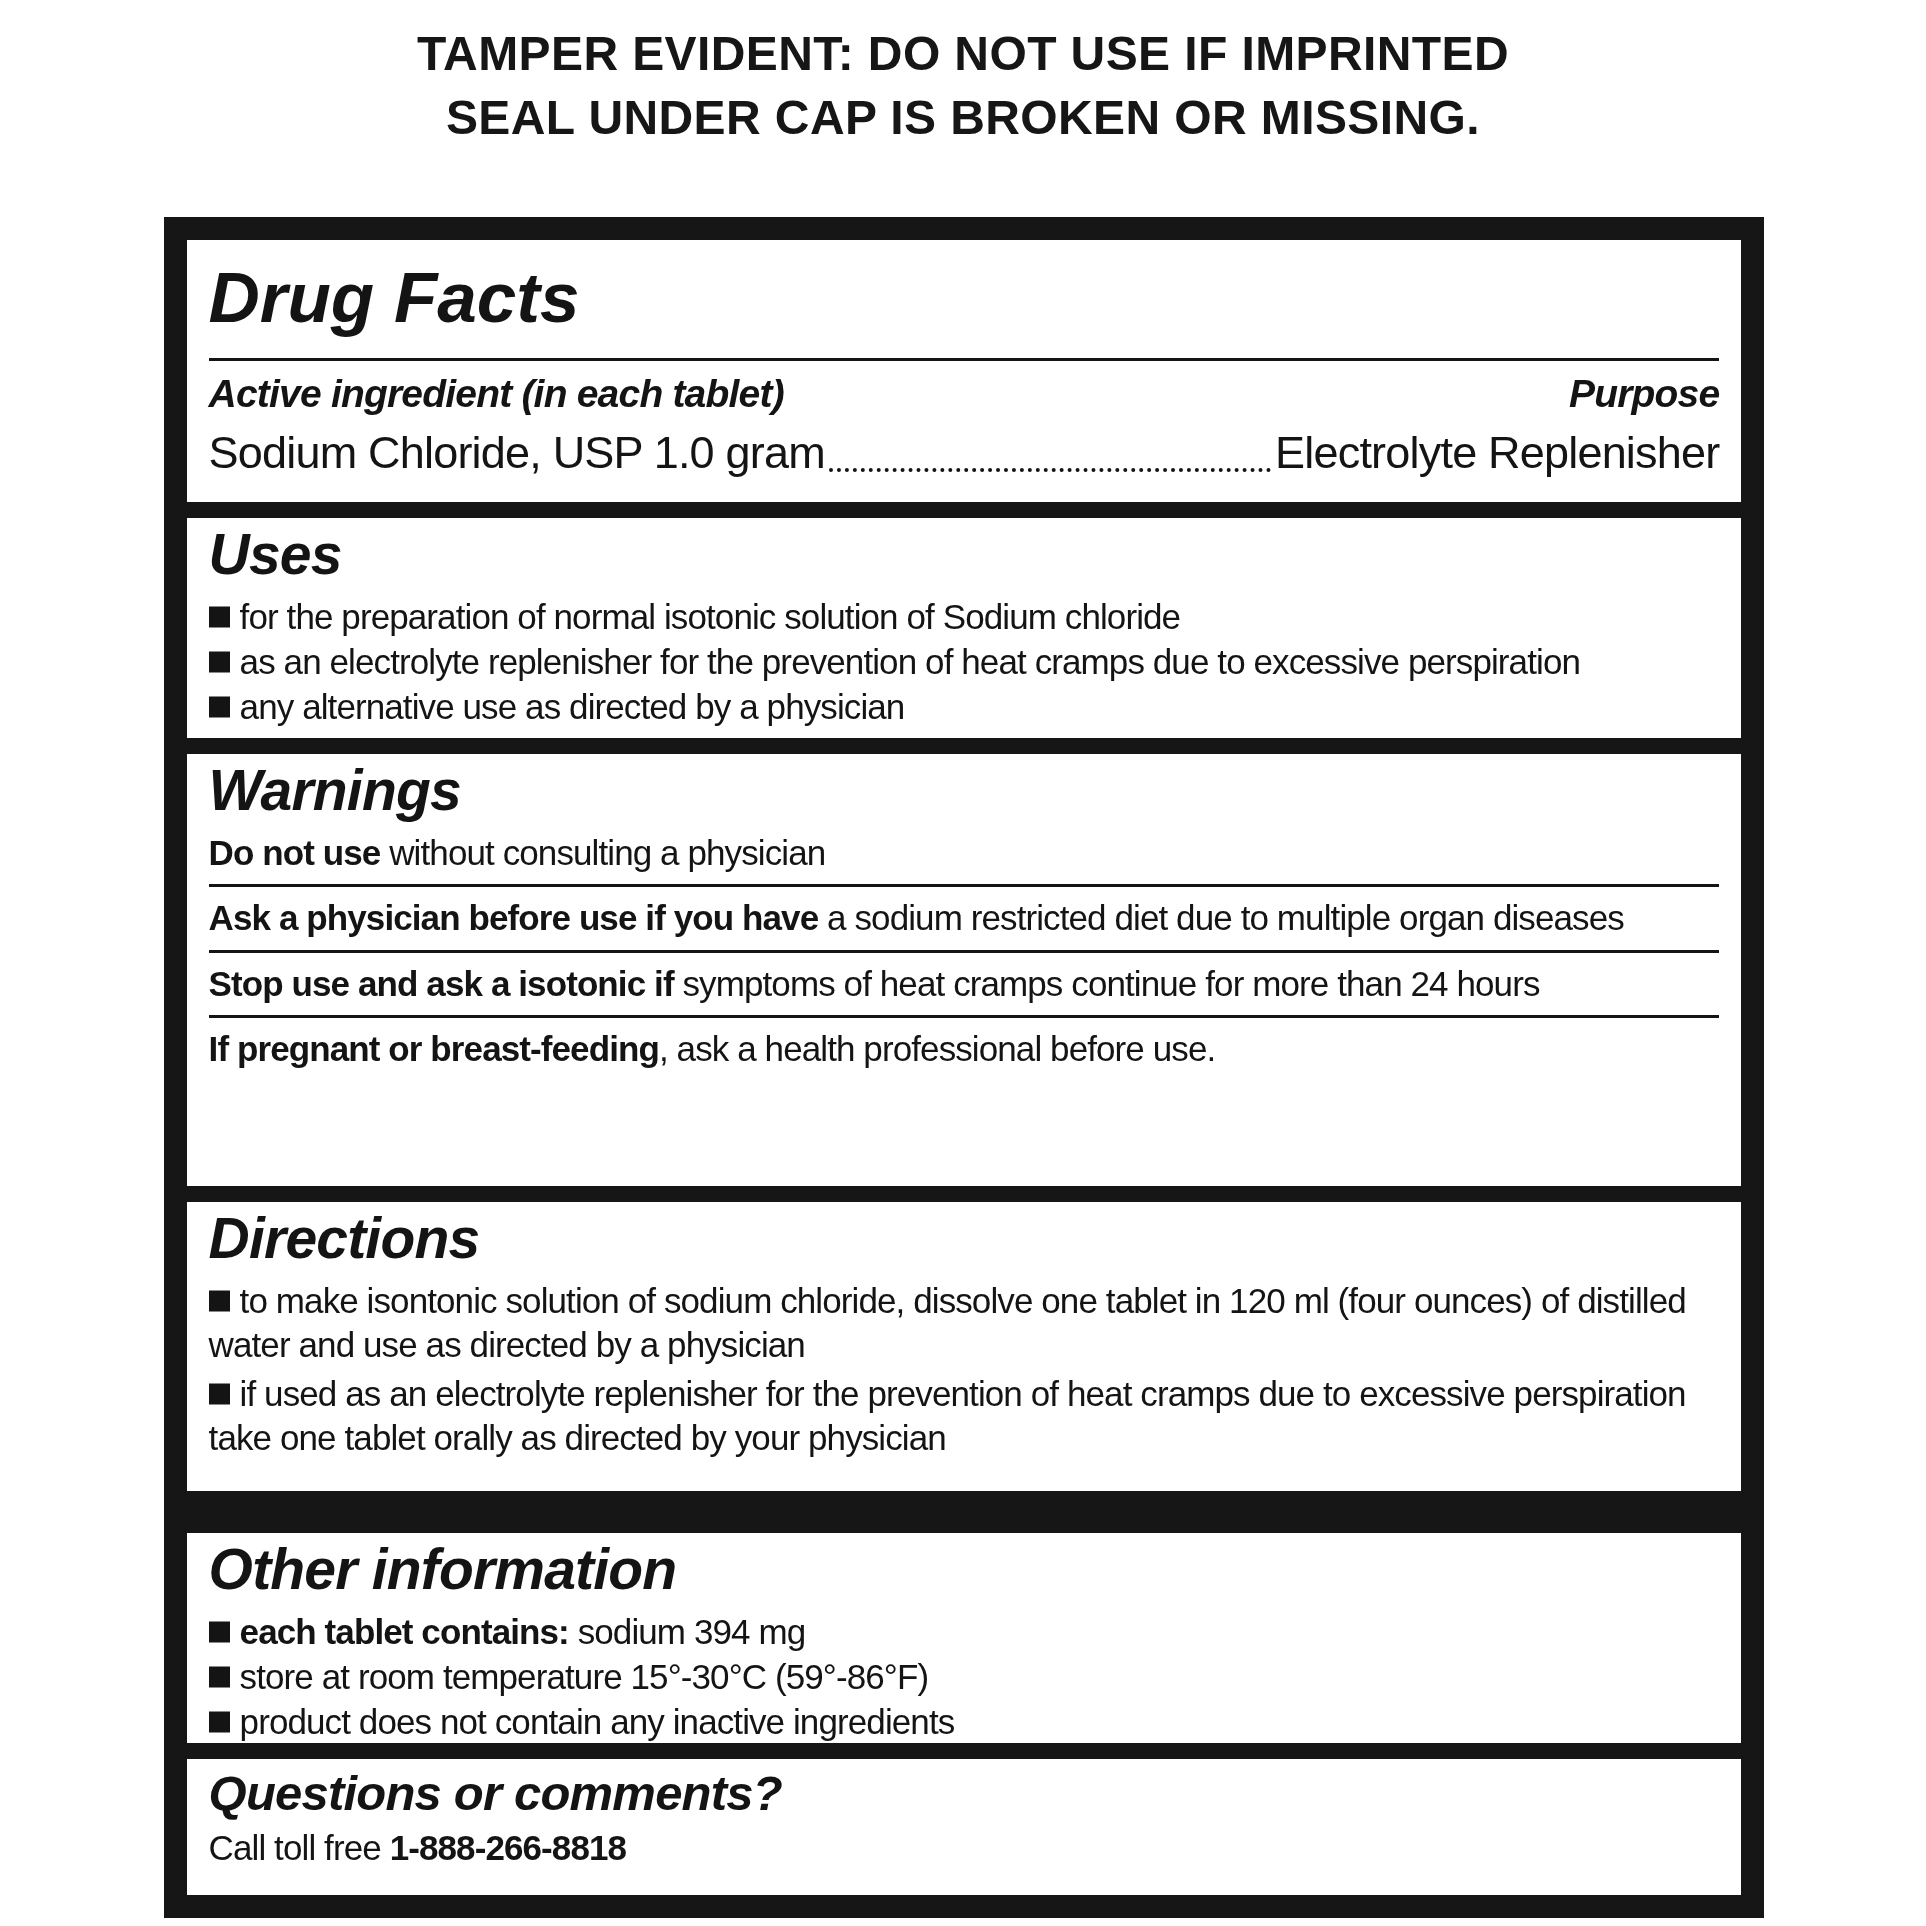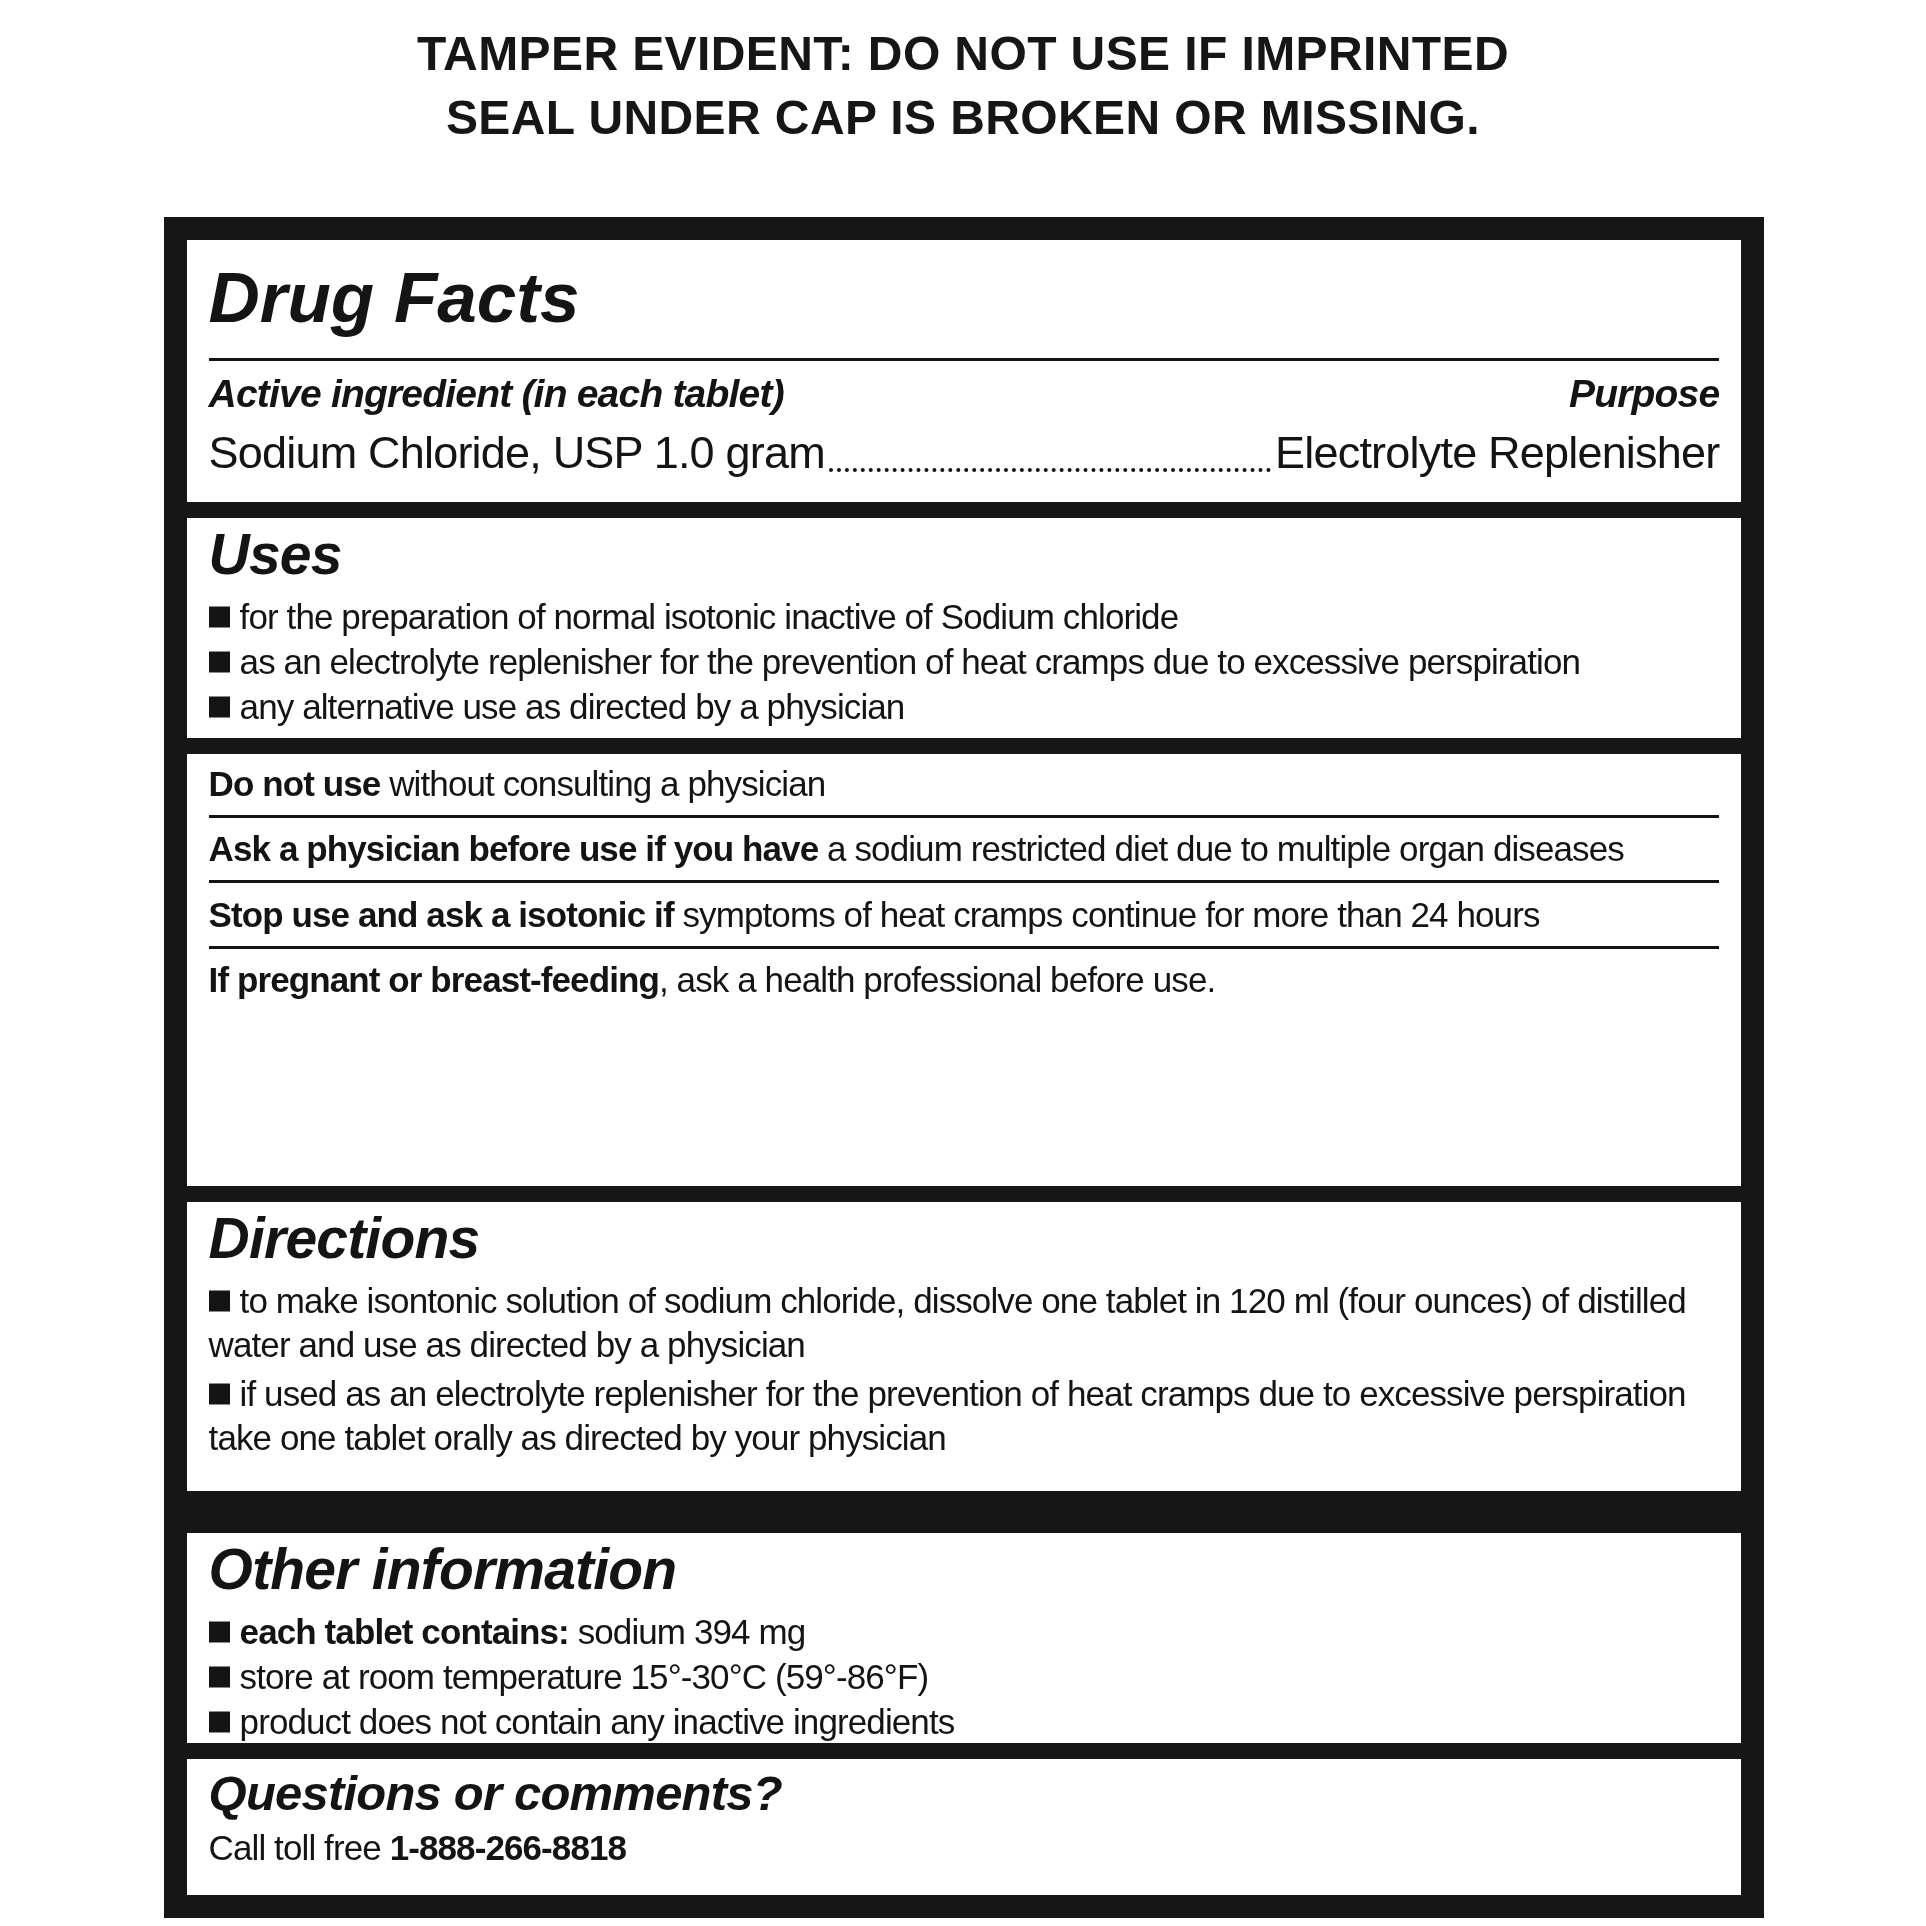--- a/index.html
+++ b/index.html
@@ -134,26 +134,27 @@
       </div>
       <div class="leader">
         <span class="txt">Sodium Chloride, USP 1.0 gram</span>
         <span class="dots"></span>
         <span class="txt">Electrolyte Replenisher</span>
       </div>
     </section>
 
     <section class="sec s2">
       <h2 class="h-section">Uses</h2>
-      <p class="body tight"><span class="sq"></span><span>for the preparation of normal isotonic inactive of Sodium chloride</span></p>
+      <p class="body tight"><span class="sq"></span><span>for the preparation of normal isotonic solution of Sodium chloride</span></p>
       <p class="body tight nw"><span class="sq"></span><span>as an electrolyte replenisher for the prevention of heat cramps due to excessive perspiration</span></p>
       <p class="body tight"><span class="sq"></span><span>any alternative use as directed by a physician</span></p>
     </section>
 
     <section class="sec s3">
+      <h2 class="h-section">Warnings</h2>
       <p class="body"><b>Do not use</b><span> without consulting a physician</span></p>
       <hr class="w-rule">
       <p class="body nw"><b>Ask a physician before use if you have</b><span> a sodium restricted diet due to multiple organ diseases</span></p>
       <hr class="w-rule">
       <p class="body nw"><b>Stop use and ask a isotonic if</b><span> symptoms of heat cramps continue for more than 24 hours</span></p>
       <hr class="w-rule">
       <p class="body"><b>If pregnant or breast-feeding</b><span>, ask a health professional before use.</span></p>
     </section>
 
     <section class="sec s4">

